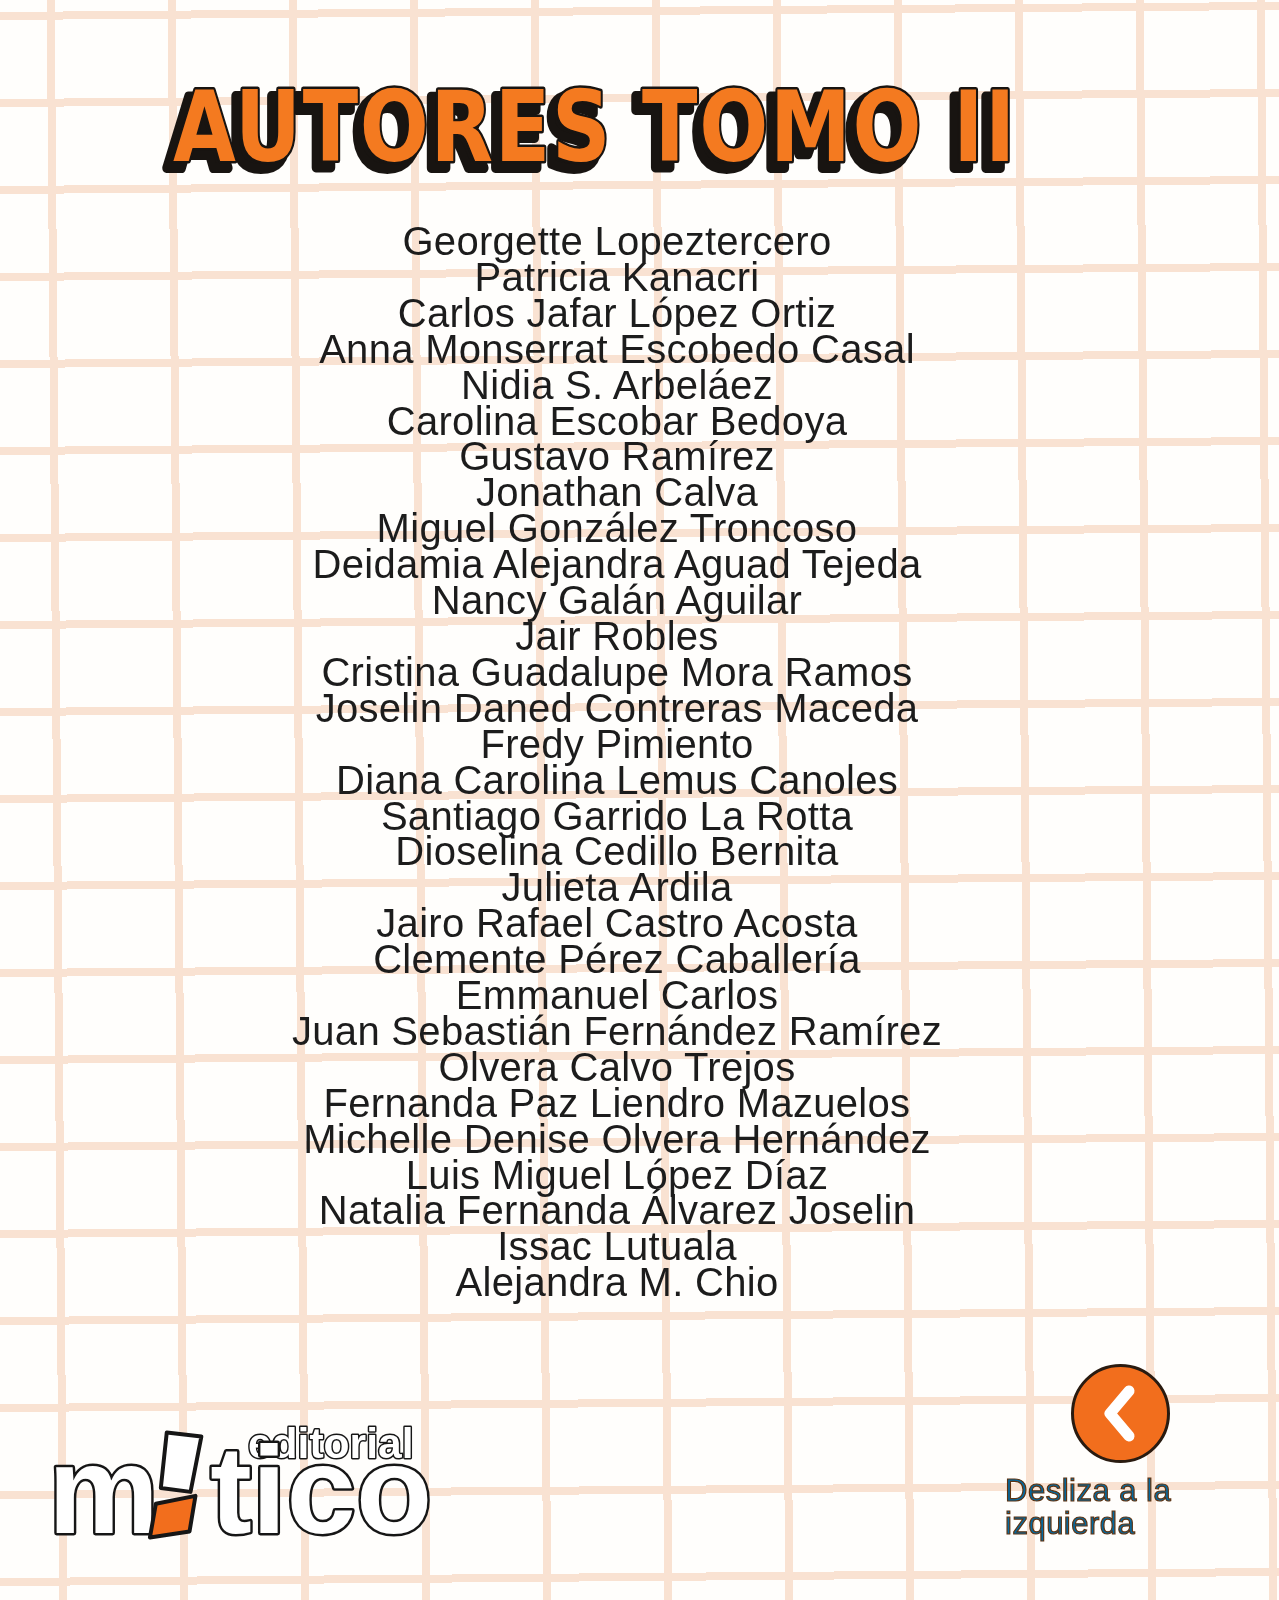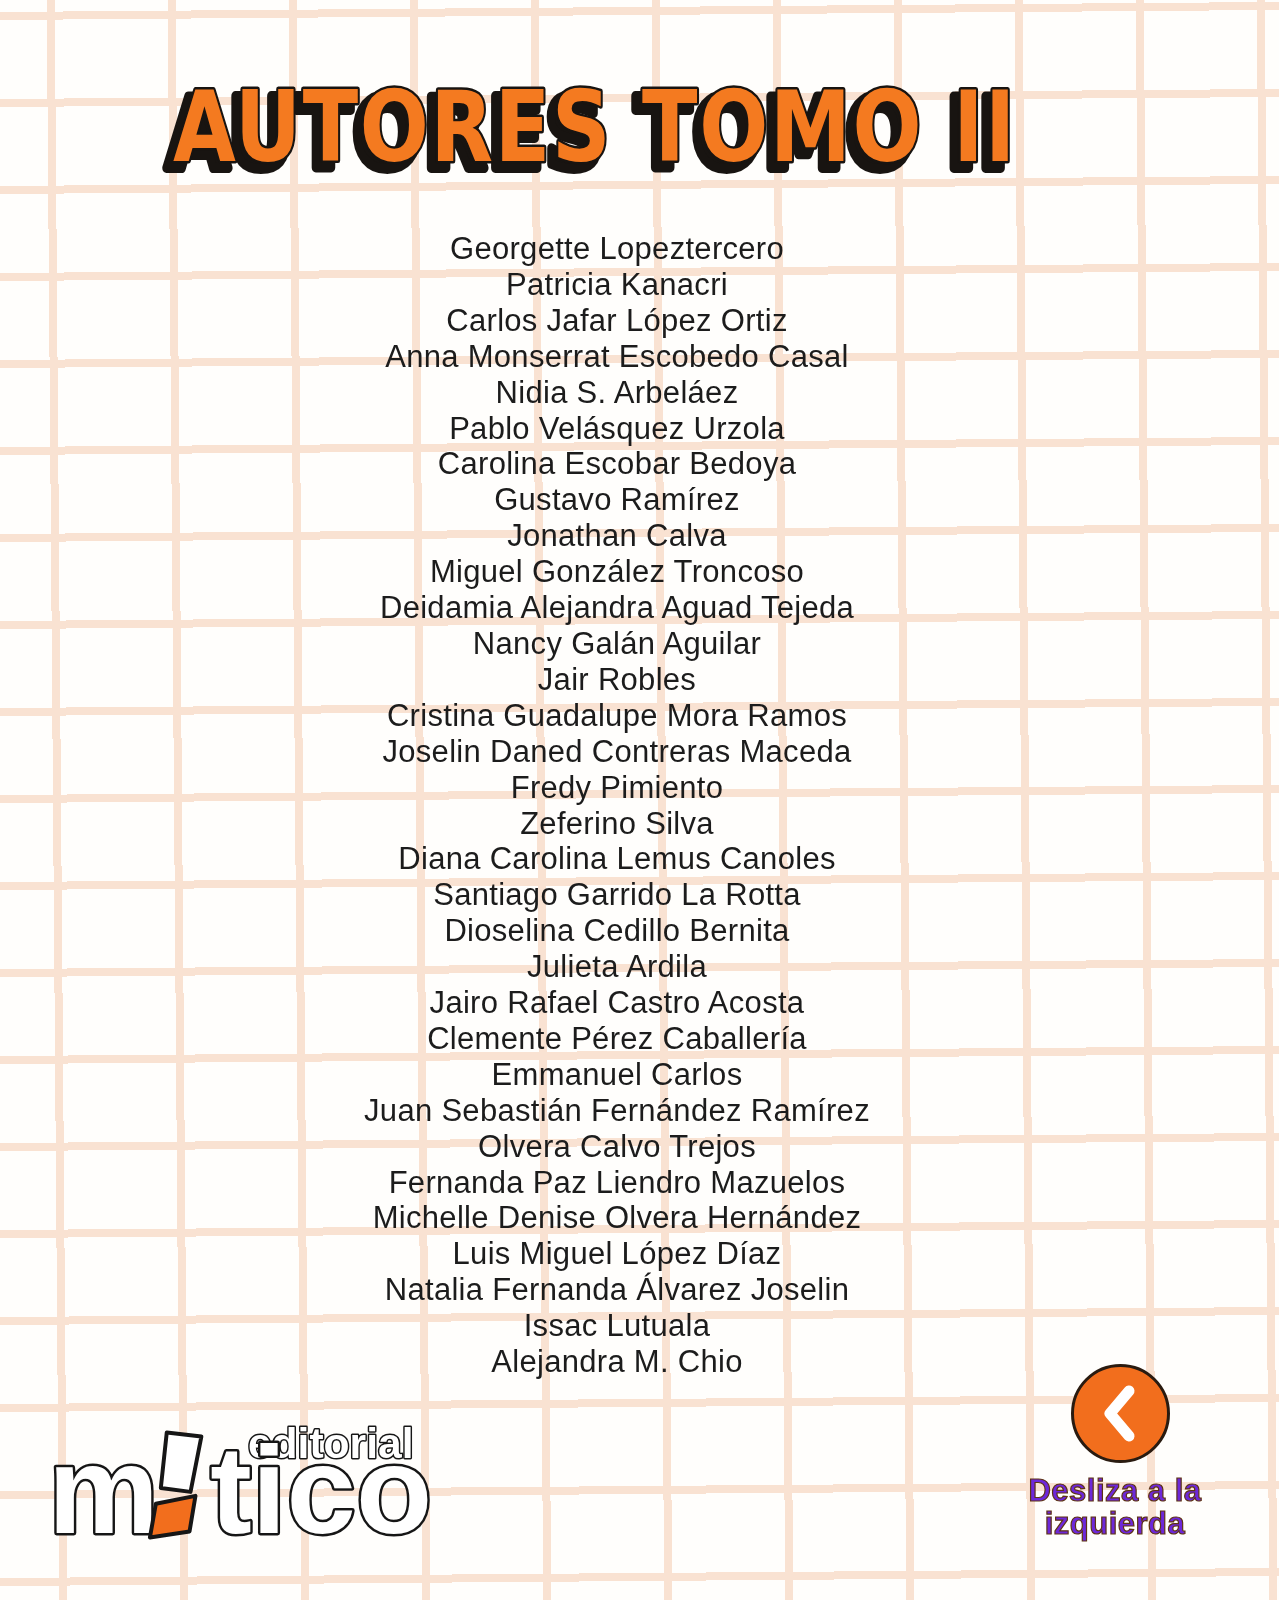--- a/index.html
+++ b/index.html
@@ -16,40 +16,40 @@
       repeating-linear-gradient(0deg, transparent 0 79px, #f9e2d2 79px 87px);
     pointer-events:none;
   }
   .title-svg{position:absolute;left:155px;top:66px;width:880px;height:130px;overflow:visible;}
   .title-svg text{
     font-family:"DejaVu Sans", sans-serif;
     font-weight:bold;
     letter-spacing:2px;
   }
   .authors{
-    position:absolute;top:231px;left:0;width:1234px;
+    position:absolute;top:224px;left:0;width:1234px;
     text-align:center;
-    font-size:31px;line-height:35.9px;
+    font-size:40px;line-height:35.9px;
     color:#1c1c1c;
     letter-spacing:0.3px;
   }
   .logo-svg{position:absolute;left:44px;top:1414px;width:396px;height:134px;overflow:visible;}
   .logo-svg text{font-family:"Liberation Sans", sans-serif;font-weight:bold;}
   .swipe-btn{
     position:absolute;left:1071px;top:1364px;
     width:93px;height:93px;border-radius:50%;
     background:#f26e1d;border:3px solid #2a1b10;
     display:flex;align-items:center;justify-content:center;
     cursor:pointer;
   }
   .swipe-label{
     position:absolute;left:1005px;top:1474px;width:220px;
-    text-align:center;
-    font-weight:bold;font-size:31px;line-height:33px;
-    color:#6d28d9;
+    text-align:left;
+    font-weight:normal;font-size:31px;line-height:33px;
+    color:#0369a1;
     -webkit-text-stroke:1.2px #5d3312;
     letter-spacing:0.5px;
   }
 </style>
 </head>
 <body>
 
 <div>
 
   <div class="grid-bg"></div>
@@ -59,32 +59,30 @@
     <text x="440" y="95" text-anchor="middle" font-size="98" textLength="844" lengthAdjust="spacingAndGlyphs" stroke="#181411" stroke-width="5" stroke-linejoin="round" paint-order="stroke" fill="#f47a20">AUTORES TOMO II</text>
   </svg>
 
   <div class="authors">
 
   <div class="author">Georgette Lopeztercero</div>
       <div class="author">Patricia Kanacri</div>
       <div class="author">Carlos Jafar López Ortiz</div>
       <div class="author">Anna Monserrat Escobedo Casal</div>
       <div class="author">Nidia S. Arbeláez</div>
-      <div class="author">Pablo Velásquez Urzola</div>
       <div class="author">Carolina Escobar Bedoya</div>
       <div class="author">Gustavo Ramírez</div>
       <div class="author">Jonathan Calva</div>
       <div class="author">Miguel González Troncoso</div>
       <div class="author">Deidamia Alejandra Aguad Tejeda</div>
       <div class="author">Nancy Galán Aguilar</div>
       <div class="author">Jair Robles</div>
       <div class="author">Cristina Guadalupe Mora Ramos</div>
       <div class="author">Joselin Daned Contreras Maceda</div>
       <div class="author">Fredy Pimiento</div>
-      <div class="author">Zeferino Silva</div>
       <div class="author">Diana Carolina Lemus Canoles</div>
       <div class="author">Santiago Garrido La Rotta</div>
       <div class="author">Dioselina Cedillo Bernita</div>
       <div class="author">Julieta Ardila</div>
       <div class="author">Jairo Rafael Castro Acosta</div>
       <div class="author">Clemente Pérez Caballería</div>
       <div class="author">Emmanuel Carlos</div>
       <div class="author">Juan Sebastián Fernández Ramírez</div>
       <div class="author">Olvera Calvo Trejos</div>
       <div class="author">Fernanda Paz Liendro Mazuelos</div>

